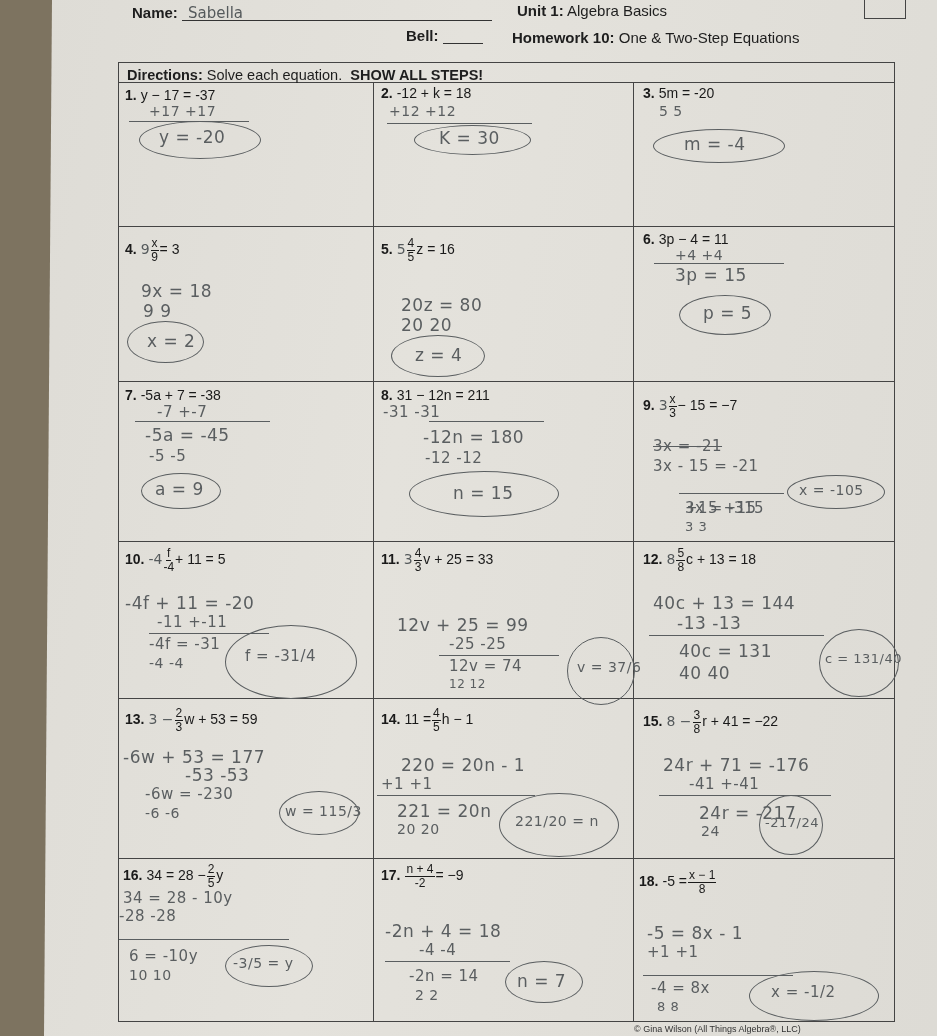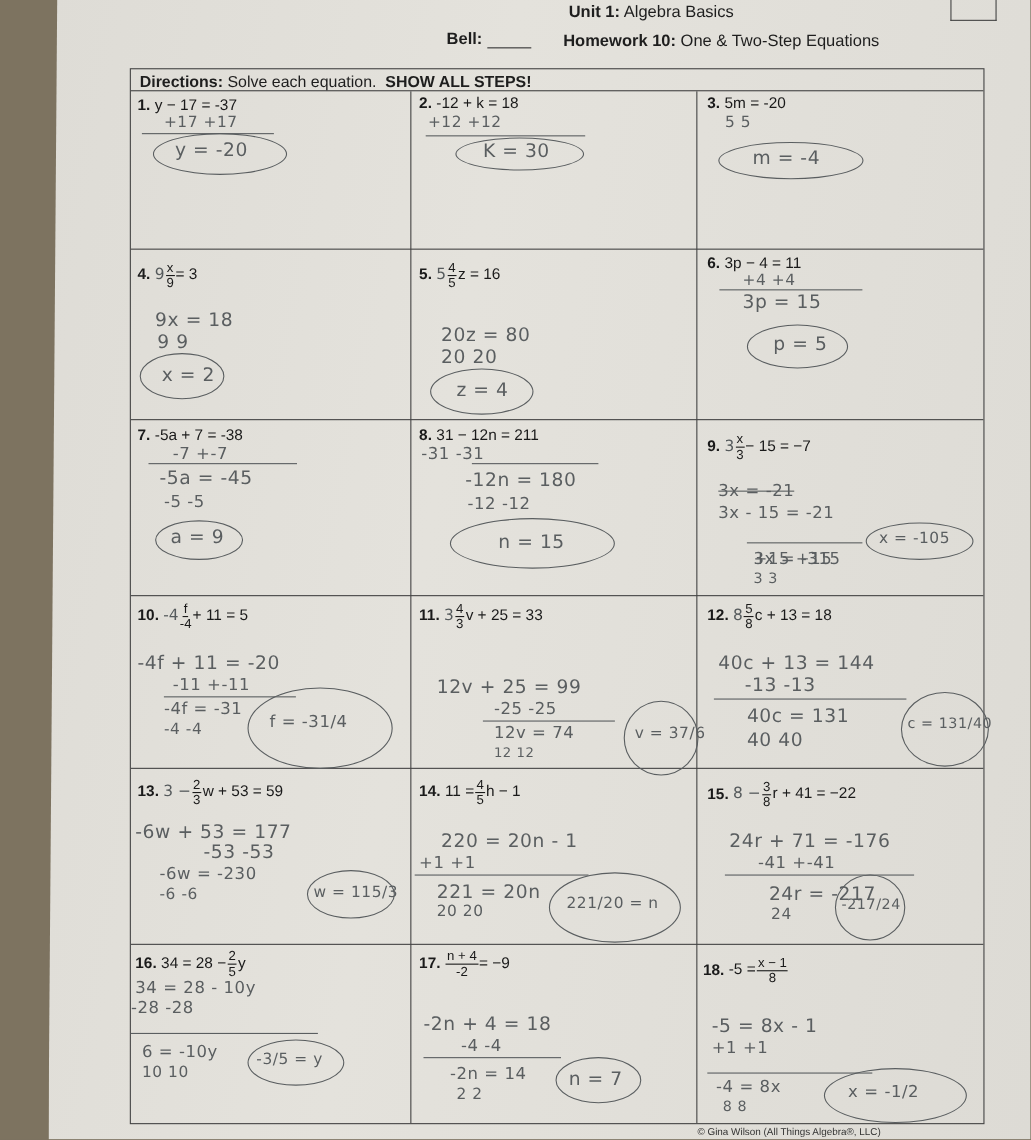--- a/index.html
+++ b/index.html
@@ -34,20 +34,24 @@
   .step { position:absolute; font-family:"DejaVu Sans", sans-serif; font-size:17px; color:#5a5e60; white-space:nowrap; letter-spacing:0.5px; }
   .rule { position:absolute; border-top:1.5px solid #5a5e60; height:0; }
   .oval { position:absolute; border:1.6px solid #5a5e60; border-radius:50%; }
   .footer { position:absolute; left:636px; top:1024px; font-size:9px; color:#333; white-space:nowrap; }
 </style>
 </head>
 <body>
 
 <div class="paper">
 
+  <div class="hdr" style="left:88px;top:4px;">
+    <b>Name:</b>
+    <span class="blank" style="width:310px;"><span class="hand" style="font-size:15px;margin-left:6px;">Sabella</span></span>
+  </div>
   <div class="hdr" style="left:473px;top:2px;">
     <b>Unit 1:</b> <span>Algebra Basics</span>
   </div>
   <div class="box"></div>
 
   <div class="hdr" style="left:362px;top:27px;">
     <b>Bell:</b>
     <span class="blank" style="width:40px;"></span>
   </div>
   <div class="hdr" style="left:468px;top:29px;">

